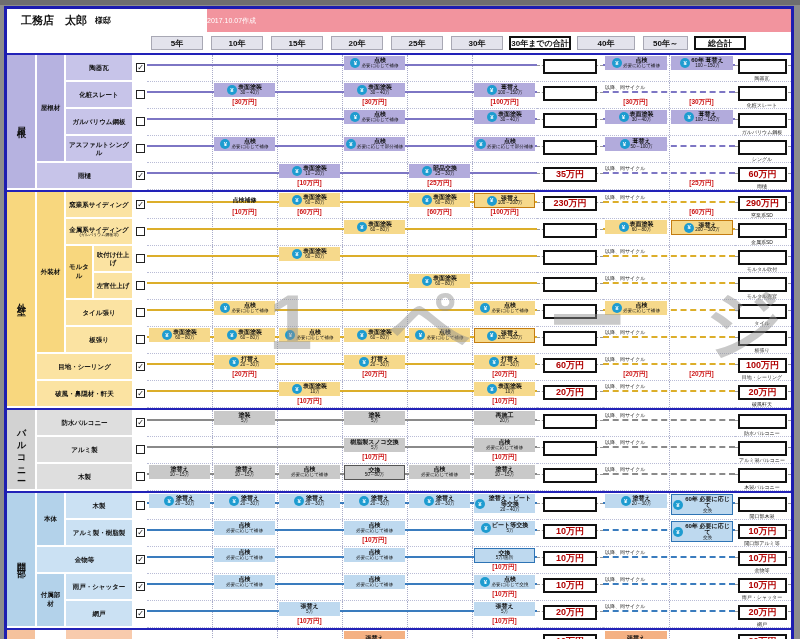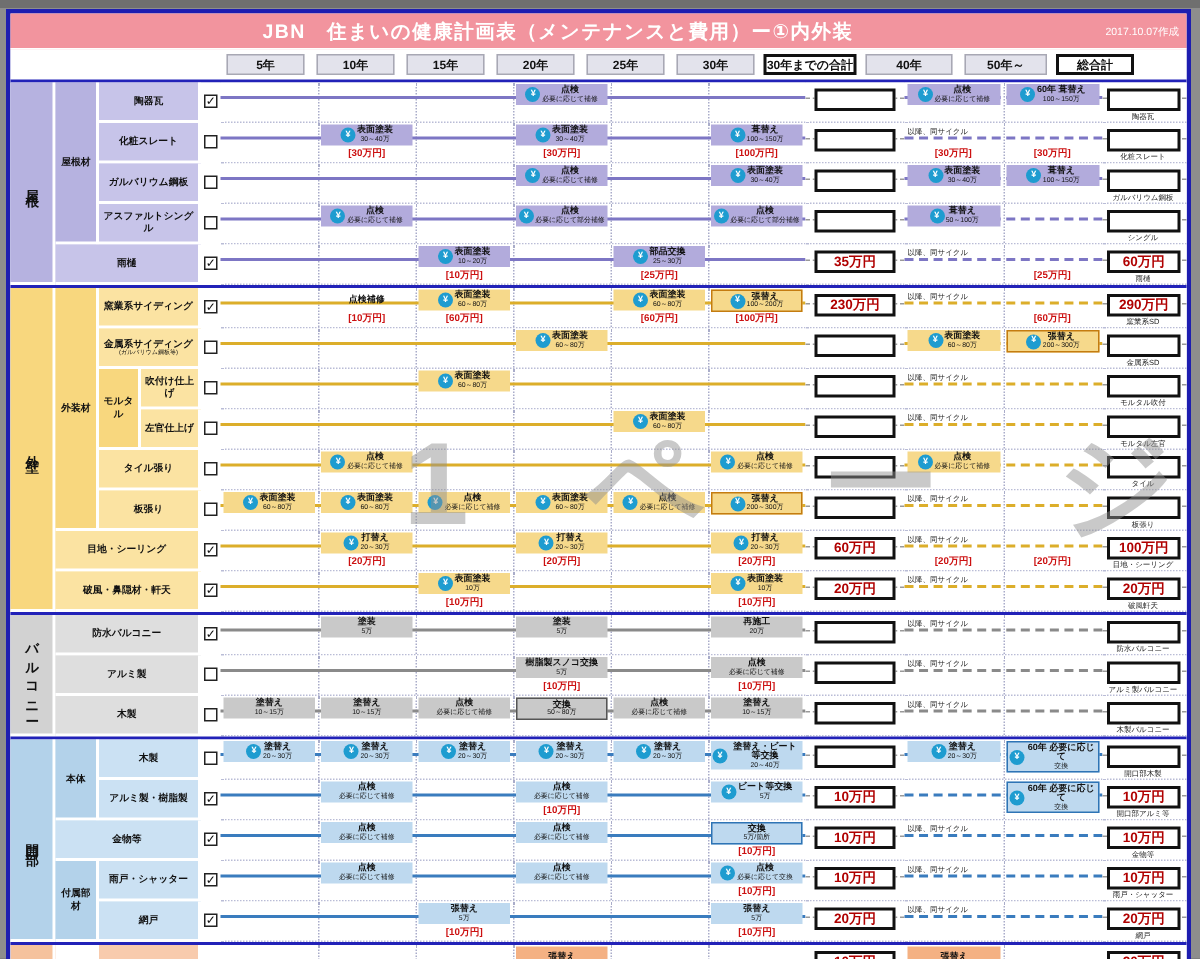--- a/index.html
+++ b/index.html
@@ -61,34 +61,37 @@
   .sec .badge { background:var(--badge); }
   .sec .badge.hl { border:1.5px solid var(--hl); }
   
   .watermark { position:absolute; left:262px; top:262px; font-size:78px; font-weight:bold; color:#8f8f8f; opacity:.48; letter-spacing:78px; white-space:nowrap; z-index:6; pointer-events:none; }
 </style>
 </head>
 <body>
 
 <div class="frame">
   <div class="titlebar">
-    <div class="banner">JBN　住まいの健康計画表（メンテナンスと費用）ー①内外装</div>
+    <div class="namebox">
+      <span>工務店　太郎</span>
+      <span class="hon">様邸</span>
+    </div>
     <div class="created">2017.10.07作成</div>
   </div>
   <div class="colhead" id="colhead">
       <div class="chspacer"></div>
       <div class="chip year">5年</div>
       <div class="chip year">10年</div>
       <div class="chip year">15年</div>
       <div class="chip year">20年</div>
       <div class="chip year">25年</div>
       <div class="chip year">30年</div>
       <div class="chip wbox" style="width: 62px; margin: 0px 2px;">30年までの合計</div>
       <div class="chip year" style="width: 58px;">40年</div>
-      <div class="chip year" style="width: 55px;">50年～</div>
+      <div class="chip year" style="width: 45px;">50年～</div>
       <div class="chip wbox" style="width: 52px; margin: 0px 2px;">総合計</div>
     </div>
   <div id="table">
       <div class="sec t-roof" style="grid-template-rows: repeat(5, 27px);">
         <div class="lc seclabel" style="grid-area: 1 / 1 / span 5;">屋根</div>
         <div class="lc grp" style="grid-area: 1 / 2 / span 4;">屋根材</div>
         <div class="lc lbl" style="grid-area: 1 / 3 / auto / 5;">
           <span>陶器瓦</span>
         </div>
         <div class="cbcell" style="grid-area: 1 / 5;">

